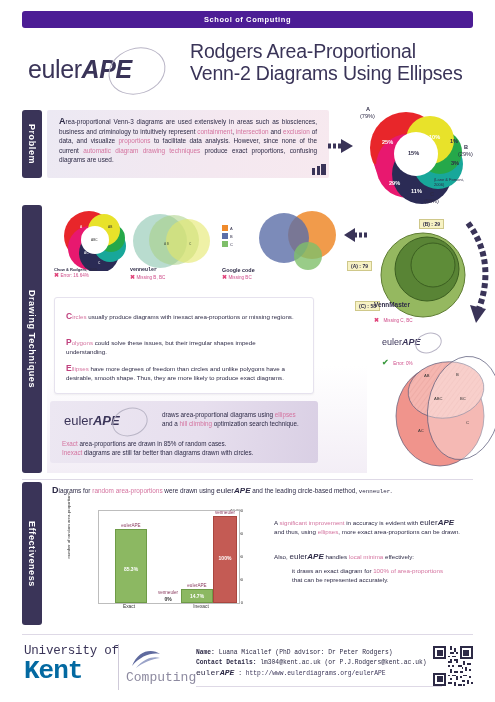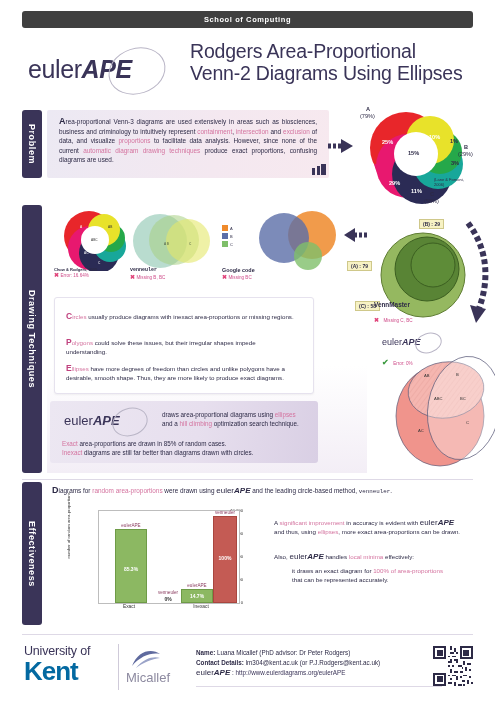--- a/index.html
+++ b/index.html
@@ -8,21 +8,21 @@
     background:#ffffff;
     font-family:"Liberation Sans", sans-serif;
     color:#2d2a46;
     position:relative;
   }
   .poster{position:relative;width:495px;height:702px;background:#fff;}
 
   
   .banner{
     position:absolute;left:22px;top:11px;width:451px;height:17px;
-    background:#404040;border-radius:3px;
+    background:#4c1d95;border-radius:3px;
     display:flex;align-items:center;justify-content:center;
   }
   .banner span{color:#fff;font-size:7.5px;letter-spacing:.6px;font-weight:600;}
 
   
   .header{position:absolute;left:0;top:34px;width:495px;height:62px;}
   .logo-wrap{position:absolute;left:24px;top:10px;width:150px;height:48px;}
   .logo-txt{
     position:absolute;left:4px;top:11px;font-size:25px;color:#3a3458;
     letter-spacing:-0.4px;white-space:nowrap;
@@ -142,21 +142,21 @@
   .bar.g{background:#8cb862;border:.6px solid #6e9b47;}
   .bar.r{background:#c45b54;border:.6px solid #a9463f;}
   .barval{position:absolute;left:0;width:100%;text-align:center;font-size:5px;font-weight:bold;color:#fff;}
   .barname{position:absolute;left:0;width:100%;text-align:center;font-size:4.6px;white-space:nowrap;}
   .xtick{position:absolute;font-size:4.8px;color:#333;text-align:center;}
 
   .eff-right{position:absolute;left:252px;top:36px;width:225px;font-size:6.2px;line-height:9.2px;}
 
   
   .divider{position:absolute;left:22px;width:451px;height:1px;background:#ded9e6;}
-  .footer{position:absolute;left:0;top:640px;width:495px;height:62px;}
+  .footer{position:absolute;left:0;top:640px;width:495px;height:62px;font-family:Liberation Mono, monospace;}
   .uok{position:absolute;left:24px;top:4px;width:160px;}
   .uok .l1{font-size:12.5px;color:#3a3458;letter-spacing:-.2px;}
   .uok .l2{font-size:26px;font-weight:bold;color:#0369a1;line-height:26px;letter-spacing:-1px;}
   .uok-sep{position:absolute;left:118px;top:4px;width:1px;height:46px;background:#cfcad9;}
   .comp{position:absolute;left:126px;top:30px;font-size:13px;color:#8d8aa0;}
   .swoosh{position:absolute;left:128px;top:6px;width:34px;height:24px;}
   .contact{position:absolute;left:196px;top:8px;width:240px;font-size:6.3px;line-height:10px;color:#2d2a46;}
   .contact b{font-weight:bold;}
   .contact .lnk{color:#3a3458;}
   .qr{position:absolute;right:22px;top:6px;width:40px;height:40px;}
@@ -459,21 +459,21 @@
   <div class="footer">
     <div class="uok">
       <div class="l1">University of</div>
       <div class="l2">Kent</div>
     </div>
     <div class="uok-sep"></div>
     <svg class="swoosh" viewBox="0 0 34 24">
       <path d="M4,20 C10,4 24,2 32,8 C24,6 12,10 4,20 Z" fill="#5f6a9e"></path>
       <path d="M8,22 C16,12 26,10 32,12 C24,13 14,17 8,22 Z" fill="#9aa3c8"></path>
     </svg>
-    <div class="comp">Micallef</div>
+    <div class="comp">Computing</div>
 
     <div class="contact">
       <div>
         <b>Name:</b>
         <span>Luana Micallef   (PhD advisor: Dr Peter Rodgers)</span>
       </div>
       <div>
         <b>Contact Details:</b>
         <span>lm304@kent.ac.uk  (or P.J.Rodgers@kent.ac.uk)</span>
       </div>

